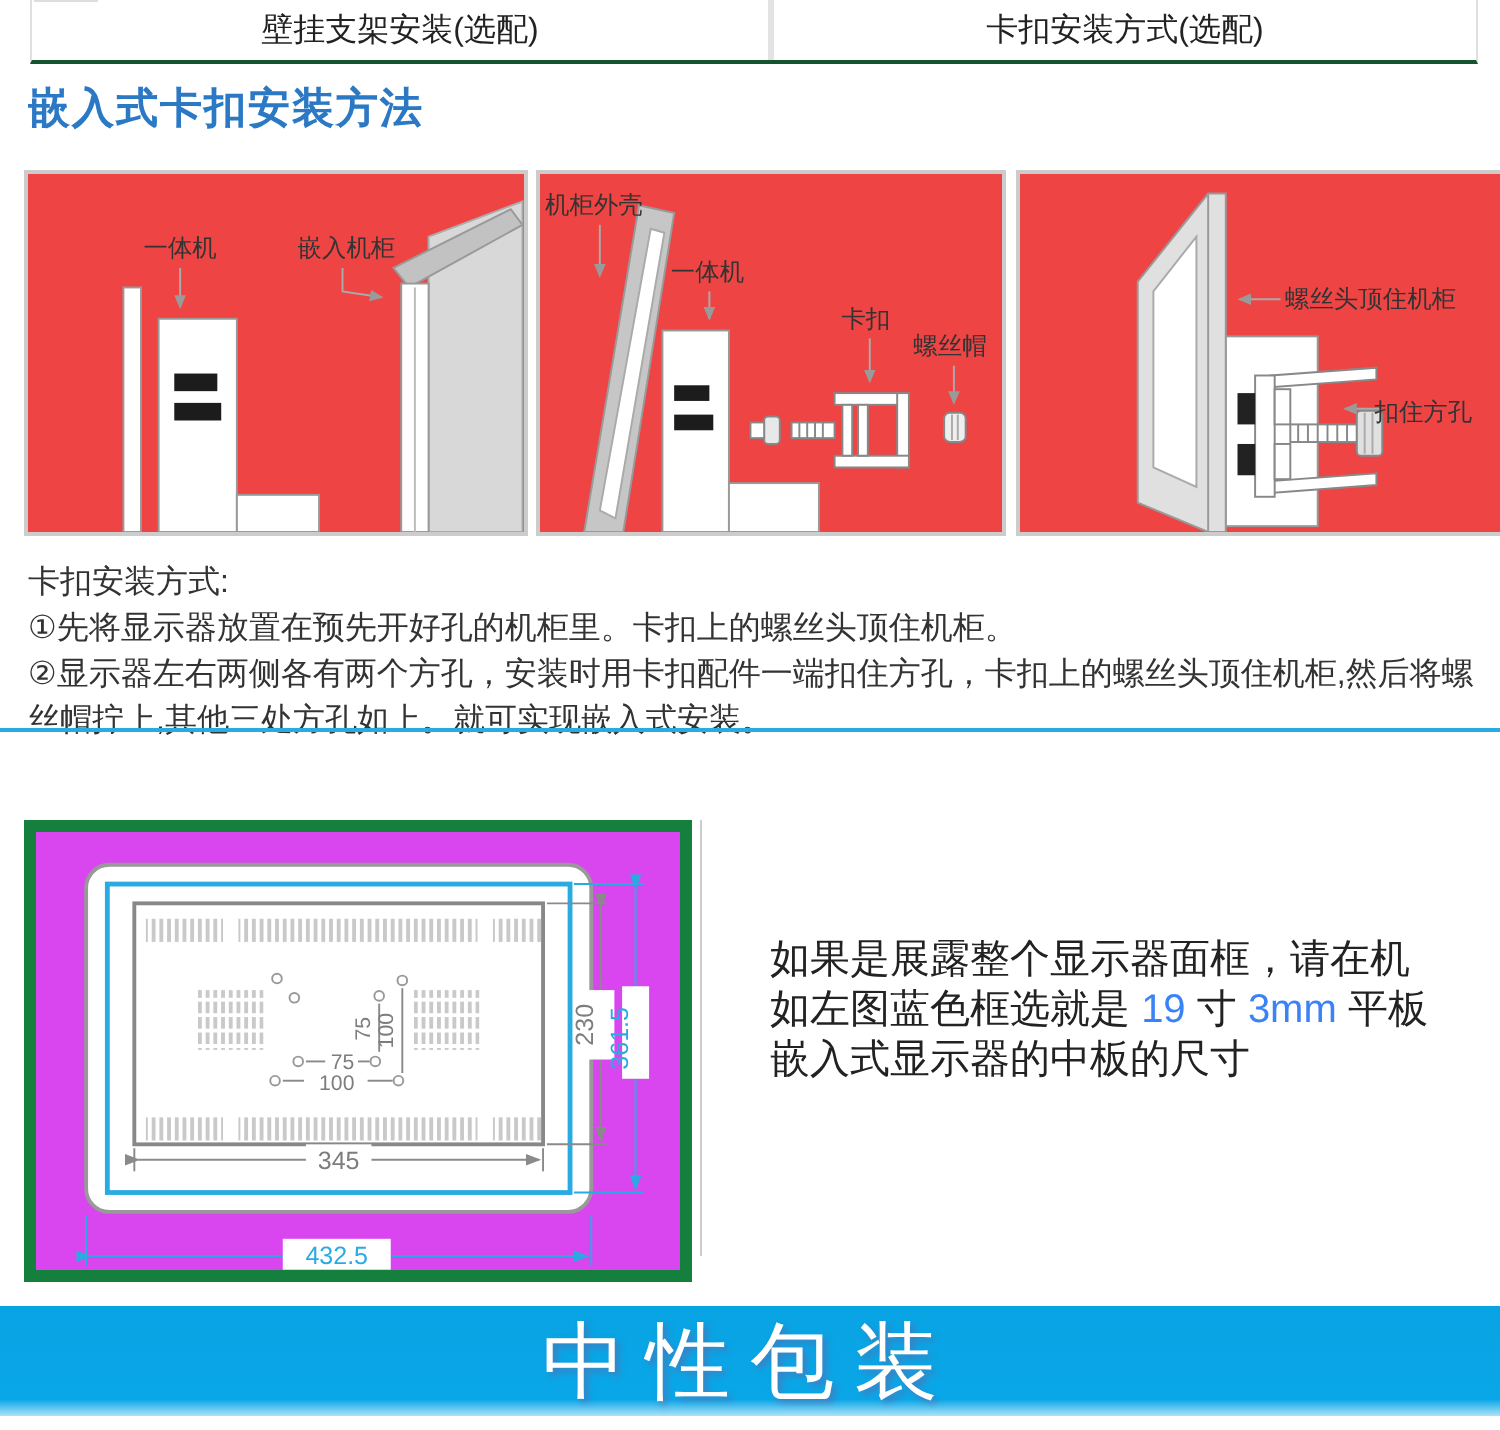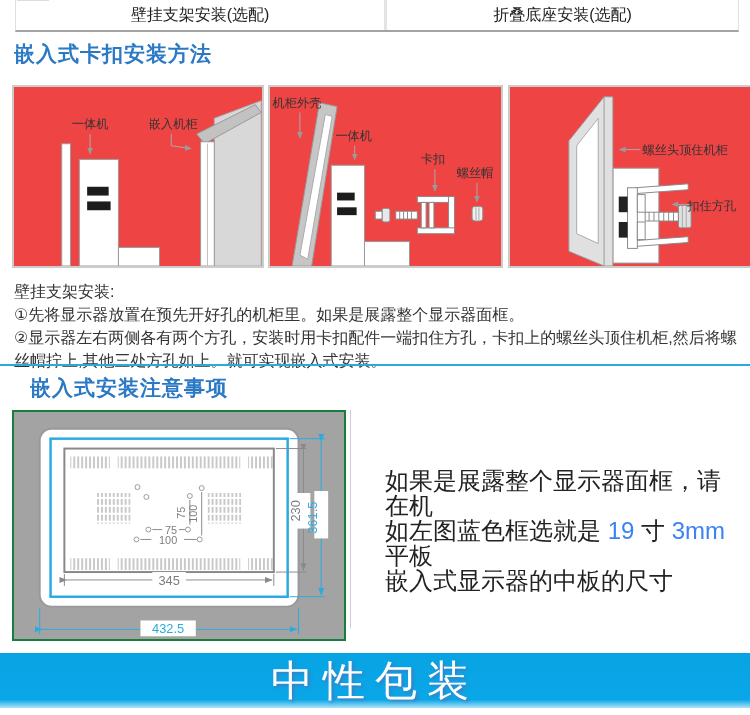--- a/index.html
+++ b/index.html
@@ -2,21 +2,21 @@
 <html><head>
 <meta charset="utf-8">
 <style>
   html,body{margin:0;padding:0;background:#fff;}
   .page{position:relative;width:750px;height:715px;background:#fff;overflow:hidden;
         font-family:"Liberation Sans","DejaVu Sans",sans-serif;color:#333;}
   .abs{position:absolute;}
 
   
   .top-table{top:0;left:15px;width:722px;height:30px;display:flex;
-             border-bottom:2px solid #a3a3a3;border-left:1px solid #e0e0e0;border-right:1px solid #e0e0e0;}
+             border-bottom:2px solid #14532d;border-left:1px solid #e0e0e0;border-right:1px solid #e0e0e0;}
   .top-cell{display:flex;align-items:center;justify-content:center;font-size:16px;color:#222;}
   .top-cell.left{width:368px;border-right:3px solid #e3e3e3;}
   .top-cell.right{flex:1;}
   .top-stub{top:0;left:17px;width:32px;height:1px;background:#ddd;}
 
   
   .h-blue{font-size:21px;font-weight:bold;color:#2b79c5;letter-spacing:1px;}
   .heading1{top:40px;left:14px;text-align:right;}
   .heading2{top:374px;left:30px;}
 
@@ -28,44 +28,44 @@
   .panel svg{display:block;width:100%;height:100%;}
   .diag-label{font-size:12.5px;fill:#333;}
 
   
   .instructions{top:280px;left:14px;width:726px;font-size:16px;line-height:23px;color:#333;}
 
   
   .divider-blue{top:364px;left:0;width:750px;height:2px;background:#29abe2;}
 
   
-  .draw-box{top:410px;left:12px;width:334px;height:231px;border:2px solid #15803d;background:#a3a3a3;box-sizing:border-box;}
+  .draw-box{top:410px;left:12px;width:334px;height:231px;border:6px solid #15803d;background:#d946ef;box-sizing:border-box;}
   .v-divider{top:410px;left:350px;width:1px;height:218px;background:#ccc;}
-  .note{top:468px;left:385px;width:352px;font-size:24px;line-height:25px;color:#222;}
+  .note{top:468px;left:385px;width:352px;font-size:20px;line-height:25px;color:#222;}
   .note .blue{color:#3b82f6;text-align:right;}
   .dim-gray{fill:#7d7d7d;font-size:13px;}
   .dim-blue{fill:#29abe2;font-size:13px;}
   .dim-small{fill:#7d7d7d;font-size:11px;}
 
   
   .banner{top:653px;left:0;width:750px;height:55px;
           background:linear-gradient(180deg,#08a3e3 0%,#0aa7e8 85%,#aee2f8 100%);
           display:flex;align-items:center;justify-content:center;}
   .banner-text{font-family:"Liberation Serif","DejaVu Serif",serif;font-size:42px;color:#fff;
                letter-spacing:10px;text-shadow:2px 2px 3px rgba(110,95,160,.55);}
 </style>
 </head>
 <body>
 
 <div class="page">
 
   <div class="abs top-stub"></div>
   <div class="abs top-table">
     <div class="top-cell left">壁挂支架安装(选配)</div>
-    <div class="top-cell right">折叠底座安装(选配)</div>
+    <div class="top-cell right">卡扣安装方式(选配)</div>
   </div>
 
   <div class="abs h-blue heading1">嵌入式卡扣安装方法</div>
 
   <div class="abs panel panel1">
     <svg viewBox="0 0 252 183">
       <defs>
         <marker id="a1" markerWidth="8" markerHeight="8" refX="6" refY="3" orient="auto">
           <path d="M0,0 L7,3 L0,6 Z" fill="#9a9a9a"></path>
         </marker>
@@ -160,28 +160,27 @@
       <line x1="168" y1="122" x2="168" y2="143" stroke="#aaa"></line>
       <line x1="172" y1="122" x2="172" y2="143" stroke="#aaa"></line>
       <line x1="125" y1="64" x2="104" y2="64" stroke="#aaa" marker-end="url(#a3)"></line>
       <line x1="176" y1="120" x2="158" y2="120" stroke="#aaa" marker-end="url(#a3)"></line>
       <text class="diag-label" x="171" y="68" text-anchor="middle">螺丝头顶住机柜</text>
       <text class="diag-label" x="198" y="126" text-anchor="middle">扣住方孔</text>
     </svg>
   </div>
 
   <div class="abs instructions">
-    <div>壁挂支架安装:</div>
-    <div>①先将显示器放置在预先开好孔的机柜里。如果是展露整个显示器面框。</div>
+    <div>卡扣安装方式:</div>
+    <div>①先将显示器放置在预先开好孔的机柜里。卡扣上的螺丝头顶住机柜。</div>
     <div>②显示器左右两侧各有两个方孔，安装时用卡扣配件一端扣住方孔，卡扣上的螺丝头顶住机柜,然后将螺丝帽拧上,其他三处方孔如上。就可实现嵌入式安装。</div>
   </div>
 
   <div class="abs divider-blue"></div>
 
-  <div class="abs h-blue heading2">嵌入式安装注意事项</div>
 
   <div class="abs draw-box">
     <svg viewBox="0 0 334 231">
       <defs>
         <pattern id="vA" width="4" height="12" patternUnits="userSpaceOnUse">
           <rect width="2" height="12" fill="#c9c9c9"></rect>
         </pattern>
         <pattern id="vB" width="4" height="8" patternUnits="userSpaceOnUse">
           <rect width="2" height="6" fill="#c9c9c9"></rect>
         </pattern>

